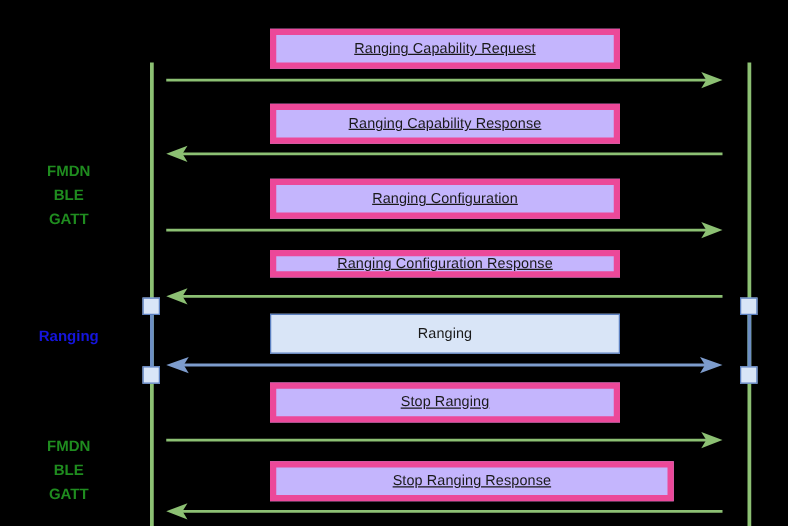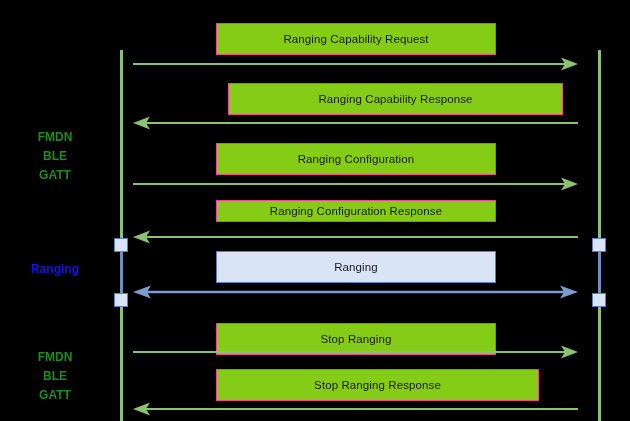--- a/index.html
+++ b/index.html
@@ -41,22 +41,23 @@
     box-sizing: border-box;
     display: flex;
     align-items: center;
     justify-content: center;
     font-size: 11.5px;
     color: #1a1a1a;
     letter-spacing: 0.1px;
     white-space: nowrap;
   }
   .msg-box.green {
-    background: #84cc16;
-    border: 1px solid #ec4899;
+    background: #c4b5fd;
+    border: 5px solid #ec4899;
+    text-decoration: underline;
   }
   .msg-box.blue {
     background: #d9e5f7;
     border: 1px solid #5b7fc0;
   }
   .arrow-svg {
     position: absolute;
     overflow: visible;
   }
   .phase-label {
@@ -88,21 +89,21 @@
   <div class="phase-label green-txt" style="left:10px; top:332px; width:90px;">FMDN
 BLE
 GATT</div>
 
   <div class="msg-box green" style="left:216px; top:23px; width:280px; height:32px;">Ranging Capability Request</div>
   <svg class="arrow-svg" style="left:133px; top:57px;" width="445" height="14" viewBox="0 0 445 14">
     <line x1="0" y1="7" x2="435" y2="7" stroke="#8cc073" stroke-width="2.2"></line>
     <polygon points="445,7 428,0.5 432,7 428,13.5" fill="#8cc073"></polygon>
   </svg>
 
-  <div class="msg-box green" style="left:228px; top:83px; width:335px; height:32px;">Ranging Capability Response</div>
+  <div class="msg-box green" style="left:216px; top:83px; width:280px; height:32px;">Ranging Capability Response</div>
   <svg class="arrow-svg" style="left:133px; top:116px;" width="445" height="14" viewBox="0 0 445 14">
     <line x1="10" y1="7" x2="445" y2="7" stroke="#8cc073" stroke-width="2.2"></line>
     <polygon points="0,7 17,0.5 13,7 17,13.5" fill="#8cc073"></polygon>
   </svg>
 
   <div class="msg-box green" style="left:216px; top:143px; width:280px; height:32px;">Ranging Configuration</div>
   <svg class="arrow-svg" style="left:133px; top:177px;" width="445" height="14" viewBox="0 0 445 14">
     <line x1="0" y1="7" x2="435" y2="7" stroke="#8cc073" stroke-width="2.2"></line>
     <polygon points="445,7 428,0.5 432,7 428,13.5" fill="#8cc073"></polygon>
   </svg>
@@ -113,21 +114,21 @@
     <polygon points="0,7 17,0.5 13,7 17,13.5" fill="#8cc073"></polygon>
   </svg>
 
   <div class="msg-box blue" style="left:216px; top:251px; width:280px; height:32px;">Ranging</div>
   <svg class="arrow-svg" style="left:133px; top:285px;" width="445" height="14" viewBox="0 0 445 14">
     <line x1="10" y1="7" x2="435" y2="7" stroke="#7d9ccd" stroke-width="2.4"></line>
     <polygon points="0,7 18,0.5 14,7 18,13.5" fill="#7d9ccd"></polygon>
     <polygon points="445,7 427,0.5 431,7 427,13.5" fill="#7d9ccd"></polygon>
   </svg>
 
-  <div class="msg-box green" style="left:216px; top:323px; width:280px; height:32px;">Stop Ranging</div>
+  <div class="msg-box green" style="left:216px; top:306px; width:280px; height:32px;">Stop Ranging</div>
   <svg class="arrow-svg" style="left:133px; top:345px;" width="445" height="14" viewBox="0 0 445 14">
     <line x1="0" y1="7" x2="435" y2="7" stroke="#8cc073" stroke-width="2.2"></line>
     <polygon points="445,7 428,0.5 432,7 428,13.5" fill="#8cc073"></polygon>
   </svg>
 
   <div class="msg-box green" style="left:216px; top:369px; width:323px; height:32px;">Stop Ranging Response</div>
   <svg class="arrow-svg" style="left:133px; top:402px;" width="445" height="14" viewBox="0 0 445 14">
     <line x1="10" y1="7" x2="445" y2="7" stroke="#8cc073" stroke-width="2.2"></line>
     <polygon points="0,7 17,0.5 13,7 17,13.5" fill="#8cc073"></polygon>
   </svg>

